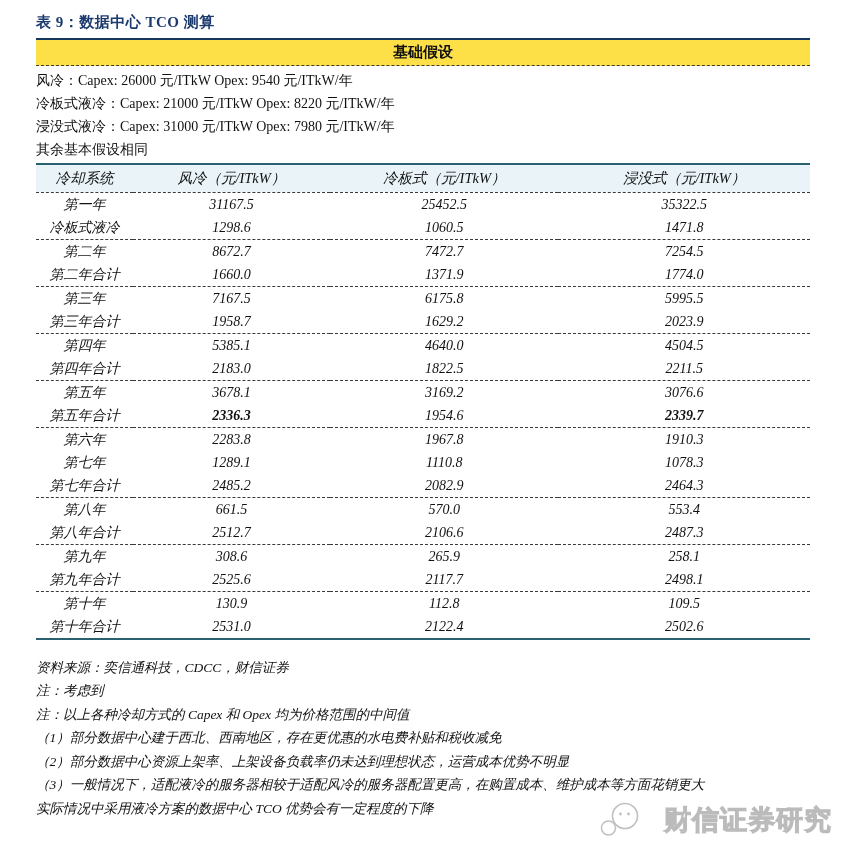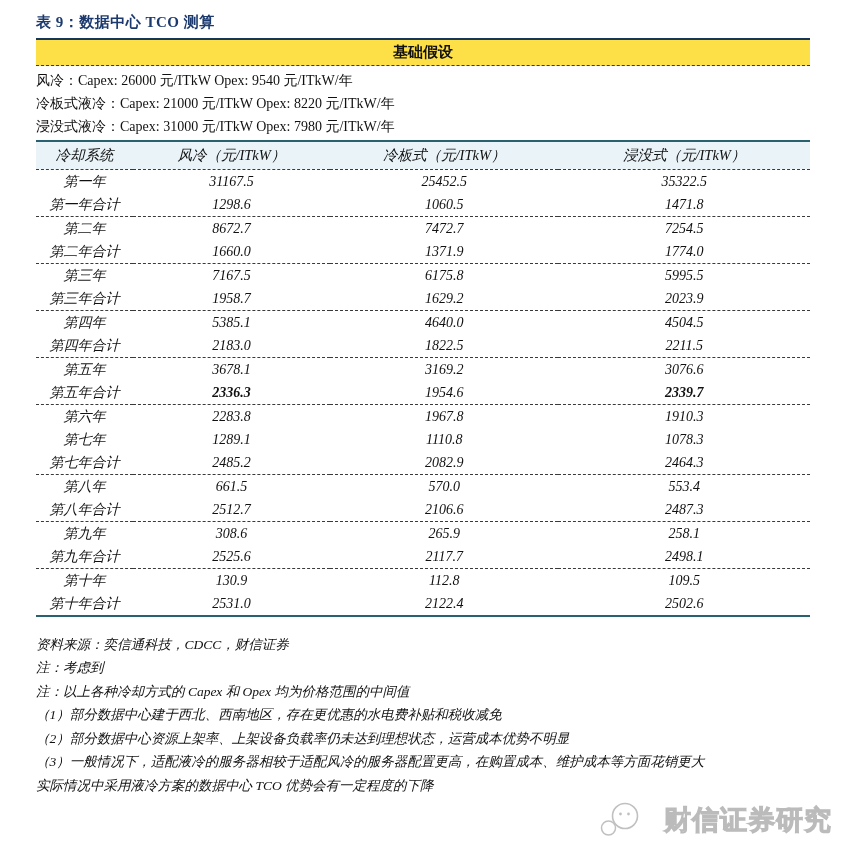--- a/index.html
+++ b/index.html
@@ -36,20 +36,21 @@
 <div class="report">
 
   <div class="page-title">表 9：数据中心 TCO 测算</div>
 
   <div class="band">基础假设</div>
 
   <div class="assumptions">
     <div class="assum-line">风冷：Capex: 26000 元/ITkW  Opex: 9540 元/ITkW/年</div>
     <div class="assum-line">冷板式液冷：Capex: 21000 元/ITkW  Opex: 8220 元/ITkW/年</div>
     <div class="assum-line">浸没式液冷：Capex: 31000 元/ITkW  Opex: 7980 元/ITkW/年</div>
+    <div class="assum-line">其余基本假设相同</div>
   </div>
 
   <table>
     <colgroup>
         <col class="c1">
         <col class="c2">
         <col class="c3">
         <col class="c4">
       </colgroup>
     <thead>
@@ -61,21 +62,21 @@
       </tr>
     </thead>
     <tbody>
         <tr>
       <td>第一年</td>
       <td>31167.5</td>
       <td>25452.5</td>
       <td>35322.5</td>
     </tr>
         <tr class="sep">
-      <td>第一年合计</td>
+      <td>冷板式液冷</td>
       <td>1298.6</td>
       <td>1060.5</td>
       <td>1471.8</td>
     </tr>
         <tr>
       <td>第二年</td>
       <td>8672.7</td>
       <td>7472.7</td>
       <td>7254.5</td>
     </tr>

